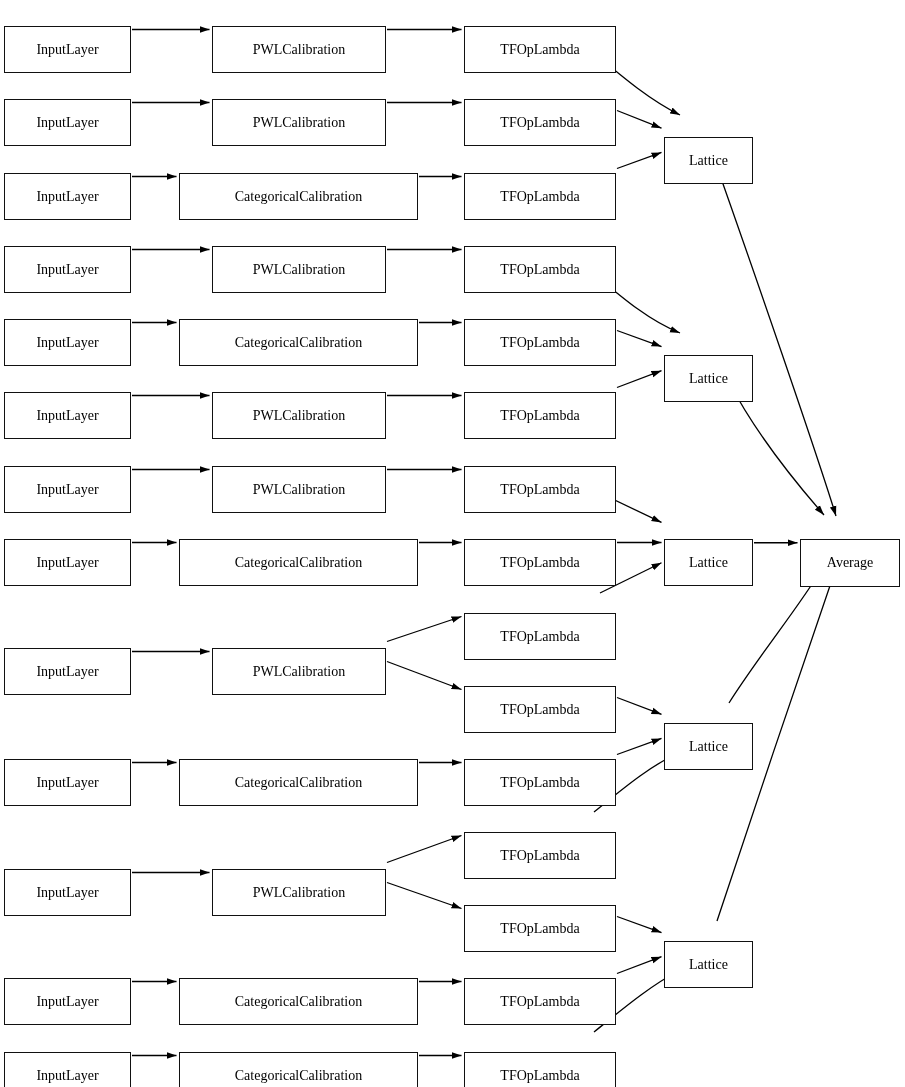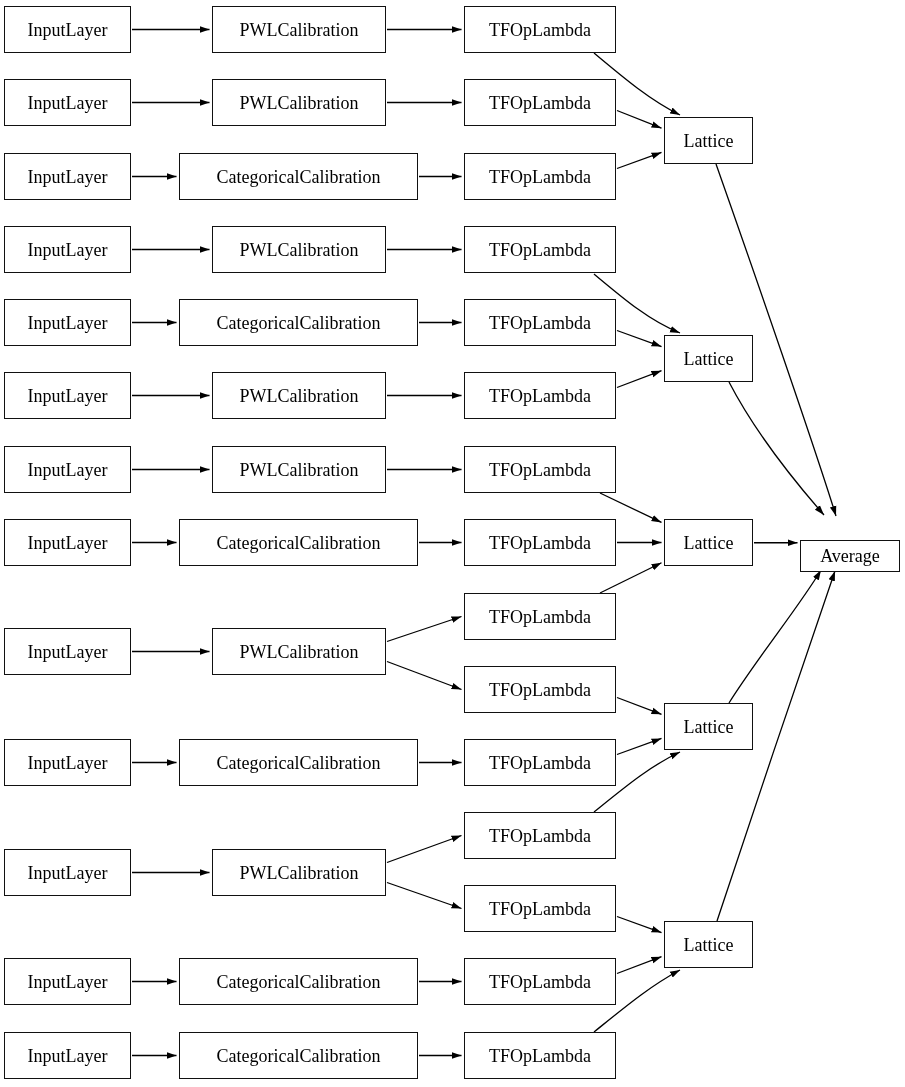--- a/index.html
+++ b/index.html
@@ -7,21 +7,21 @@
   }
   html,body{margin:0;padding:0;background:var(--bg);}
   .canvas{
     position:relative;width:905px;height:1087px;background:var(--bg);
     font-family:"Liberation Serif","DejaVu Serif",serif;overflow:hidden;
   }
   .edges-svg{position:absolute;left:0;top:0;width:905px;height:1087px;}
   .node{
     position:absolute;box-sizing:border-box;display:flex;align-items:center;justify-content:center;
     background:var(--node-fill);border:1.5px solid var(--node-border);
-    color:var(--text);font-size:18px;line-height:1;white-space:nowrap;z-index:2;
+    color:var(--text);font-size:14px;line-height:1;white-space:nowrap;z-index:2;margin-top:20px;
   }
   .edge{stroke:var(--edge);stroke-width:1.3;fill:none;}
 </style>
 </head>
 <body>
 
 <div class="canvas">
   <svg class="edges-svg" width="905" height="1087" viewBox="0 0 905 1087" xmlns="http://www.w3.org/2000/svg">
     <defs>
       <marker id="arrowhead" viewBox="0 0 10.5 8" markerWidth="10.5" markerHeight="8" refX="10" refY="4" orient="auto" markerUnits="userSpaceOnUse">
@@ -119,15 +119,15 @@
       <div class="node" style="left: 179px; top: 958px; width: 239px; height: 47px;">CategoricalCalibration</div>
       <div class="node" style="left: 464px; top: 958px; width: 152px; height: 47px;">TFOpLambda</div>
       <div class="node" style="left: 4px; top: 1032px; width: 127px; height: 47px;">InputLayer</div>
       <div class="node" style="left: 179px; top: 1032px; width: 239px; height: 47px;">CategoricalCalibration</div>
       <div class="node" style="left: 464px; top: 1032px; width: 152px; height: 47px;">TFOpLambda</div>
       <div class="node" style="left: 664px; top: 117px; width: 89px; height: 47px;">Lattice</div>
       <div class="node" style="left: 664px; top: 335px; width: 89px; height: 47px;">Lattice</div>
       <div class="node" style="left: 664px; top: 519px; width: 89px; height: 47px;">Lattice</div>
       <div class="node" style="left: 664px; top: 703px; width: 89px; height: 47px;">Lattice</div>
       <div class="node" style="left: 664px; top: 921px; width: 89px; height: 47px;">Lattice</div>
-      <div class="node" style="left: 800px; top: 540px; width: 100px; height: 32px;">Average</div>
+      <div class="node" style="left: 800px; top: 519px; width: 100px; height: 48px;">Average</div>
     </div>
 </div>
 
 </body></html>

